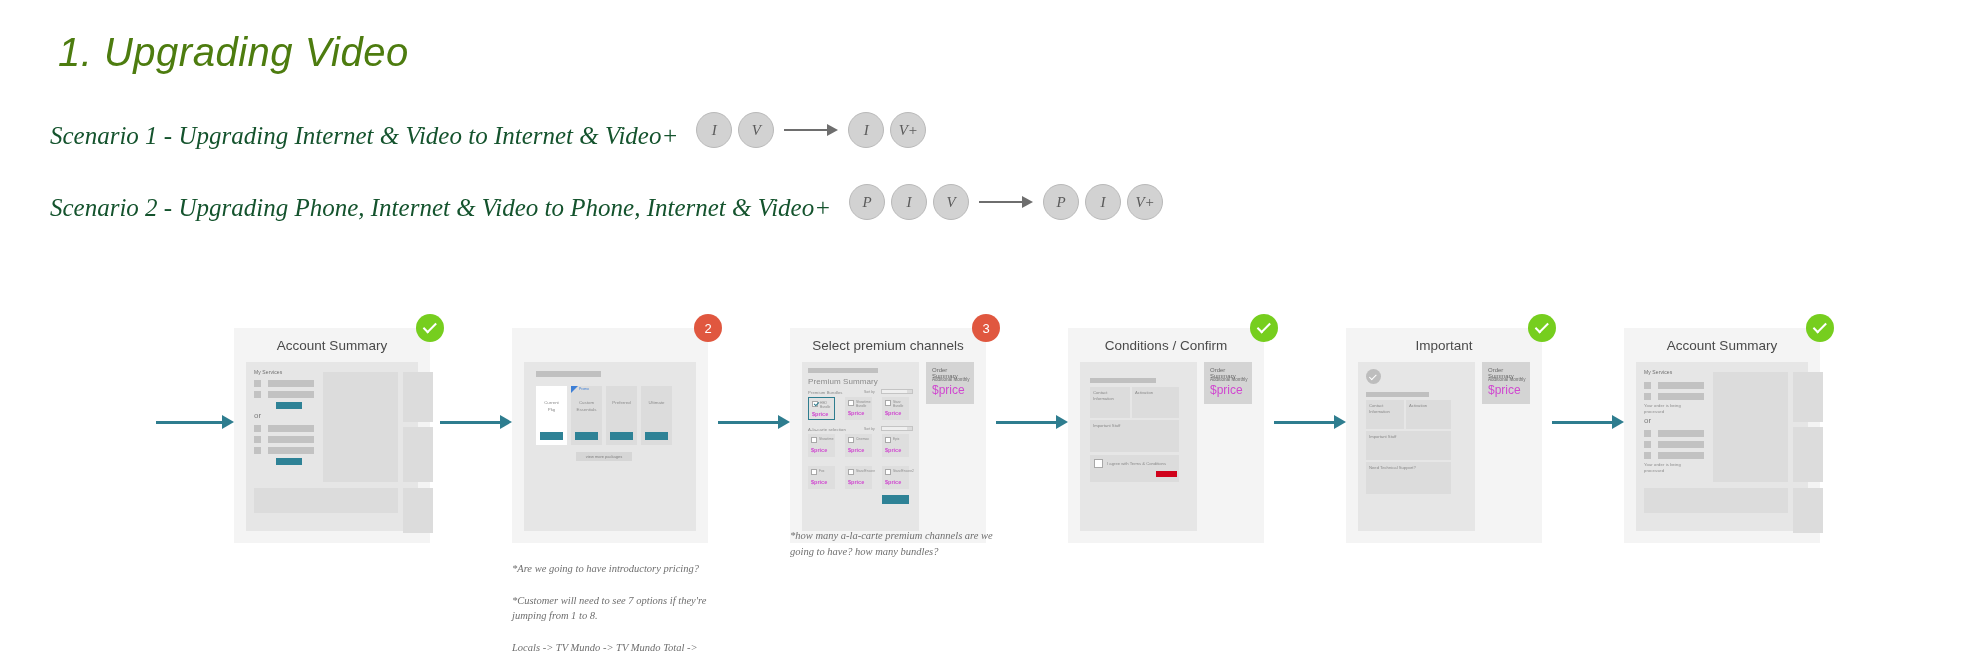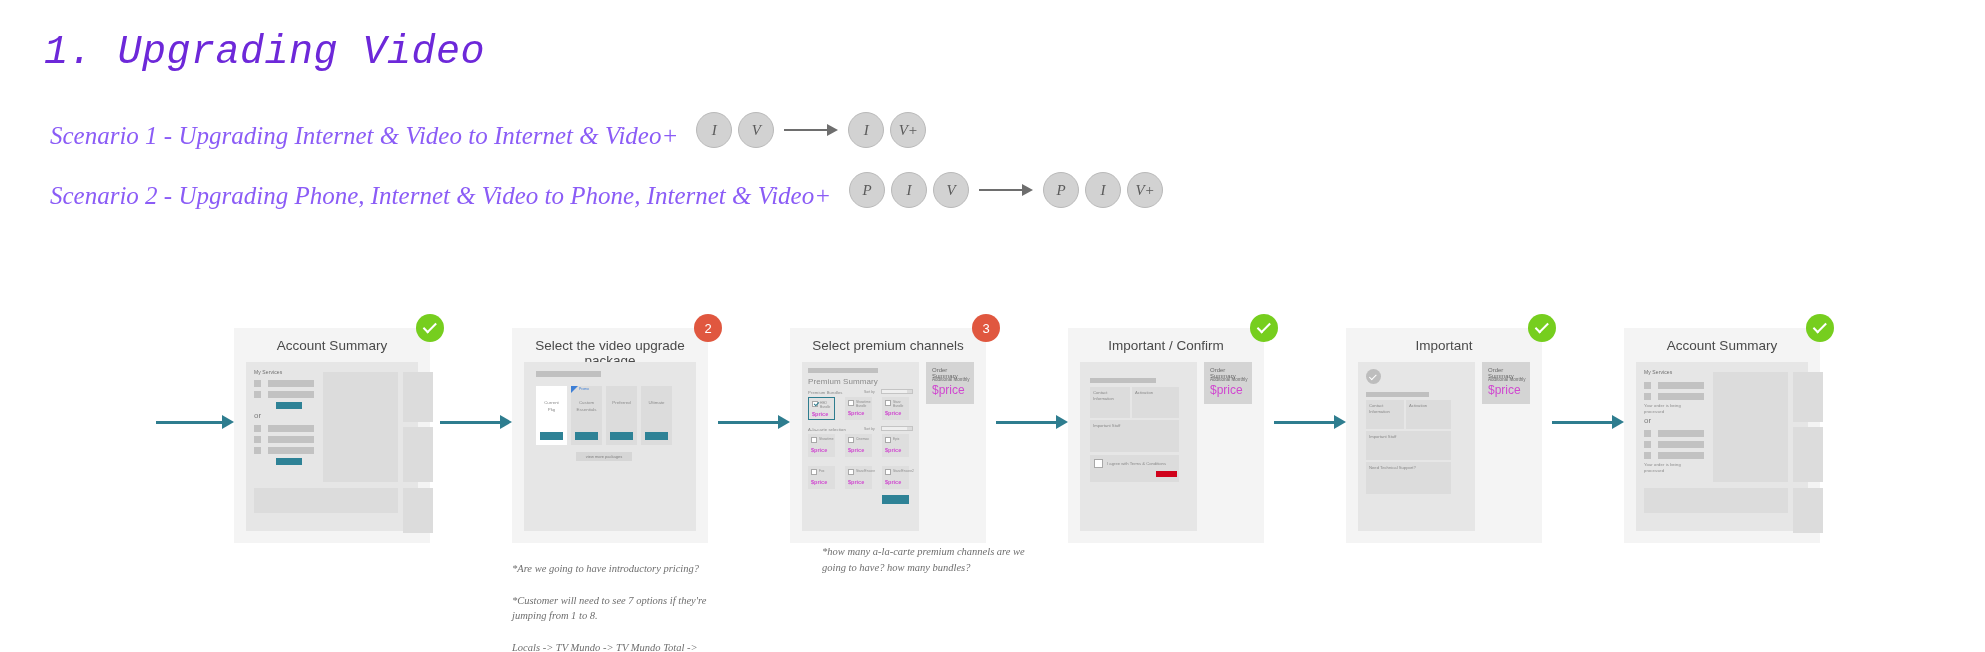--- a/index.html
+++ b/index.html
@@ -7,35 +7,35 @@
   body {
     width:1985px; height:652px;
     background:#ffffff;
     font-family:"Liberation Sans", sans-serif;
     overflow:hidden;
     position:relative;
   }
 
   
   .page-title {
-    position:absolute; left:44px; top:30px;
-    font-family:Liberation Mono, monospace;
-    font-style:italic; font-size:40px; color:#6d28d9;
+    position:absolute; left:58px; top:30px;
+    font-family:Liberation Sans, sans-serif;
+    font-style:italic; font-size:40px; color:#4d7c0f;
     letter-spacing:.5px; white-space:nowrap;
   }
   .scenario-row {
     position:absolute; left:50px;
     display:flex; align-items:center; gap:0;
     white-space:nowrap;
   }
   #scenario-row-1 { top:110px; }
-  #scenario-row-2 { top:170px; }
+  #scenario-row-2 { top:182px; }
   .scenario-label {
     font-family:"Liberation Serif", serif;
-    font-style:italic; font-size:25px; color:#8b5cf6;
+    font-style:italic; font-size:25px; color:#14532d;
     margin-right:18px;
     margin-top:12px;
   }
   .pill-group { display:flex; align-items:center; gap:6px; }
   .pill {
     width:36px; height:36px; border-radius:50%;
     background:#d2d2d2; border:1px solid #b9b9b9;
     display:flex; align-items:center; justify-content:center;
     font-family:"Liberation Serif", serif; font-style:italic;
     font-size:15px; color:#5a5a5a;
@@ -239,21 +239,20 @@
       <div class="teal-btn" style="left:30px; top:96px; width:26px; height:7px;"></div>
       <div class="blk" style="left:77px; top:10px; width:75px; height:110px;"></div>
       <div class="blk" style="left:157px; top:10px; width:30px; height:50px;"></div>
       <div class="blk" style="left:157px; top:65px; width:30px; height:55px;"></div>
       <div class="blk" style="left:8px; top:126px; width:144px; height:25px;"></div>
       <div class="blk" style="left:157px; top:126px; width:30px; height:45px;"></div>
     </div>
   </div>
 
   <div class="screen-card" style="left:512px;">
-    <div class="card-title">Select the video upgrade package</div>
     <div class="badge num">2</div>
     <div class="wire">
       <div class="blk bar" style="left:12px; top:9px; width:65px; height:6px;"></div>
 
       <div class="pkg current" style="left:12px; top:24px;">
         <div class="pkg-name">Current
 Pkg</div>
         <div class="pkg-btn"></div>
       </div>
       <div class="pkg" style="left:47px; top:24px;">
@@ -353,25 +352,25 @@
 
       <div class="teal-btn" style="left:80px; top:133px; width:27px; height:9px;"></div>
 
       <div class="ordsum" style="left:124px; top:0px; width:48px; height:42px;">
         <div class="t1">Order Summary</div>
         <div class="t2">Additional Monthly</div>
         <div class="t3">$price</div>
       </div>
     </div>
   </div>
-  <div class="note" style="left:790px; top:266px; width:230px;margin-left:32px;">*how many a-la-carte premium channels are we
+  <div class="note" style="left:790px; top:250px; width:230px;">*how many a-la-carte premium channels are we
 going to have? how many bundles?</div>
 
   <div class="screen-card" style="left:1068px;">
-    <div class="card-title">Important / Confirm</div>
+    <div class="card-title">Conditions / Confirm</div>
     <div class="badge check">
         <span class="tick"></span>
       </div>
     <div class="wire" style="background:transparent;">
       <div class="blk" style="left:0px; top:0px; width:117px; height:169px; background:#e6e6e6;"></div>
       <div class="blk bar" style="left:10px; top:16px; width:66px; height:5px;"></div>
 
       <div class="blk" style="left:10px; top:25px; width:40px; height:31px;"></div>
       <div class="inner-lbl" style="left:13px; top:28px;">Contact
 Information</div>

